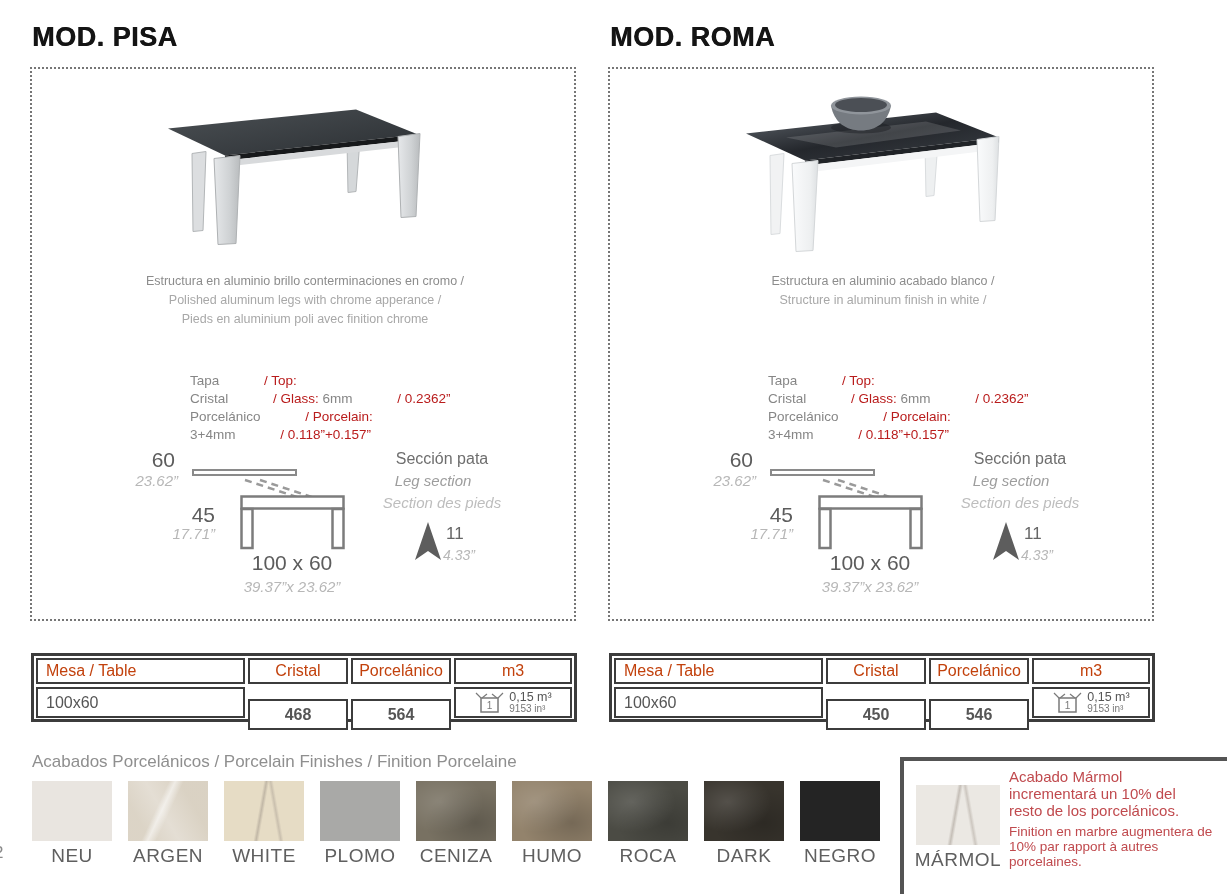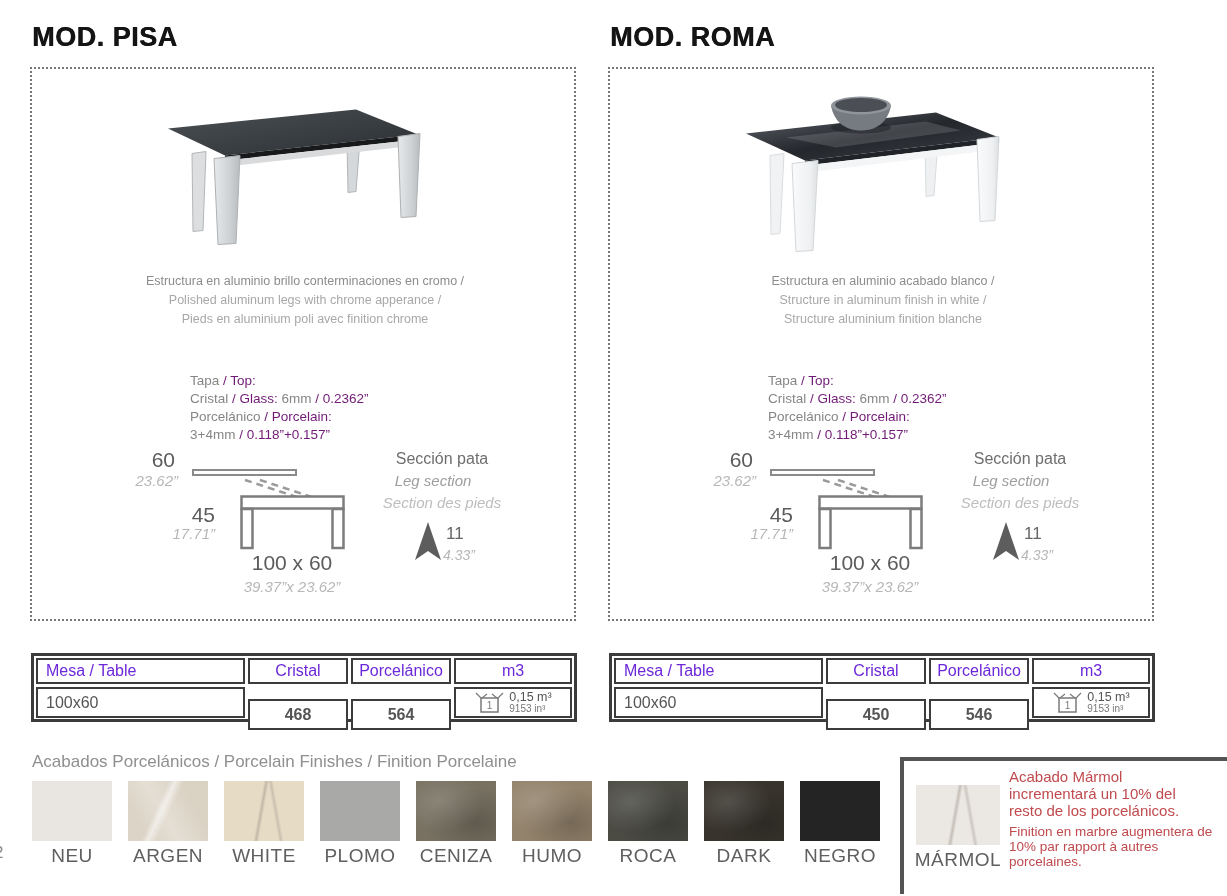--- a/index.html
+++ b/index.html
@@ -14,21 +14,21 @@
             color:#141414; text-shadow:.6px 0 currentColor; }
   .dotbox { position:absolute; left:0; top:45px; width:546px; height:554px; border:2px dotted #767676; }
 
   .photo { position:absolute; left:118px; top:62px; width:335px; height:178px; }
 
   .desc { position:absolute; left:25px; top:250px; width:500px; text-align:center;
           font-size:12.5px; line-height:19px; color:#a8a8a8; }
   .desc .d1 { color:#8c8c8c; }
 
   .tapa { position:absolute; left:160px; top:350px; font-size:13.5px; line-height:18px; color:#868686; }
-  .tapa .lt { color:#701a75; }
+  .tapa .lt { color:#b91c1c;margin-left:41px; }
 
   .num  { position:absolute; font-size:21px; color:#5c5c5c; }
   .inch { position:absolute; font-style:italic; color:#b7b7b7; font-size:15px; }
   .ra { text-align:right; } .ca { text-align:center; }
 
   .topbar { position:absolute; left:162px; top:447px; width:105px; height:7px;
             border:2px solid #8a8a8a; background:#fff; }
   .dashsvg   { position:absolute; left:170px; top:455px; }
   .sideview  { position:absolute; left:210px; top:473px; }
   .legarrow  { position:absolute; left:385px; top:500px; }
@@ -39,21 +39,21 @@
             font-size:15px; font-style:italic; color:#9d9d9d; }
   .leg-fr { position:absolute; left:328px; top:472px; width:168px; text-align:center;
             font-size:15px; font-style:italic; color:#bdbdbd; }
 
   
   .ptable { position:absolute; left:1px; top:631px; width:546px; height:69px;
             border:3px solid #3c3c3c; background:#fff; padding:2px; display:flex;
             flex-direction:column; gap:3px; }
   .prow { display:flex; gap:3px; }
   .pcell { border:2px solid #3c3c3c; display:flex; align-items:center; background:#fff; }
-  .prow.hd .pcell { height:26px; font-size:16px; color:#6d28d9; }
+  .prow.hd .pcell { height:26px; font-size:16px; color:#c2410c; }
   .prow.dt .pcell { height:31px; font-size:16px; color:#555; }
   .c-mesa { flex:1; padding-left:8px; justify-content:flex-start; }
   .c-cri  { width:100px; justify-content:center; }
   .c-por  { width:100px; justify-content:center; }
   .c-m3   { width:118px; justify-content:center; }
   .hd .c-por { color:#999; }
   .dt .c-cri, .dt .c-por { font-weight:bold; color:#3d3d3d; font-size:17px;margin-top:12px; }
   .volwrap { display:flex; align-items:center; gap:5px; }
   .voltxt { display:flex; flex-direction:column; line-height:12px; }
   .vol-m3 { font-size:12.5px; color:#555; }
@@ -212,21 +212,20 @@
       <ellipse cx="135" cy="19.5" rx="26" ry="7" fill="#4b4f55"></ellipse>
       <polygon points="79,75 273,52 273,57 79,80" fill="#202327"></polygon>
       <polygon points="81,80 271,57 271,64 81,87" fill="#f4f5f6"></polygon>
       <polygon points="66,78 92,75 87,165 70,166" fill="url(#gLegWhite)" stroke="#d4d7d9" stroke-width="1"></polygon>
       <polygon points="251,54 273,51 269,135 254,136" fill="url(#gLegWhite)" stroke="#d4d7d9" stroke-width="1"></polygon>
     </svg>
 
     <div class="desc">
       <div class="d1">Estructura en aluminio acabado blanco /</div>
       <div>Structure in aluminum finish in white /</div>
-      <div>Structure aluminium finition blanche</div>
     </div>
 
     <div class="tapa">
       <div><span>Tapa</span><span class="lt"> / Top:</span></div>
       <div><span>Cristal</span><span class="lt"> / Glass: </span><span>6mm</span><span class="lt"> / 0.2362”</span></div>
       <div><span>Porcelánico</span><span class="lt"> / Porcelain:</span></div>
       <div><span>3+4mm</span><span class="lt"> / 0.118”+0.157”</span></div>
     </div>
 
     <div class="num ra" style="left:85px;top:426px;width:60px">60</div>

